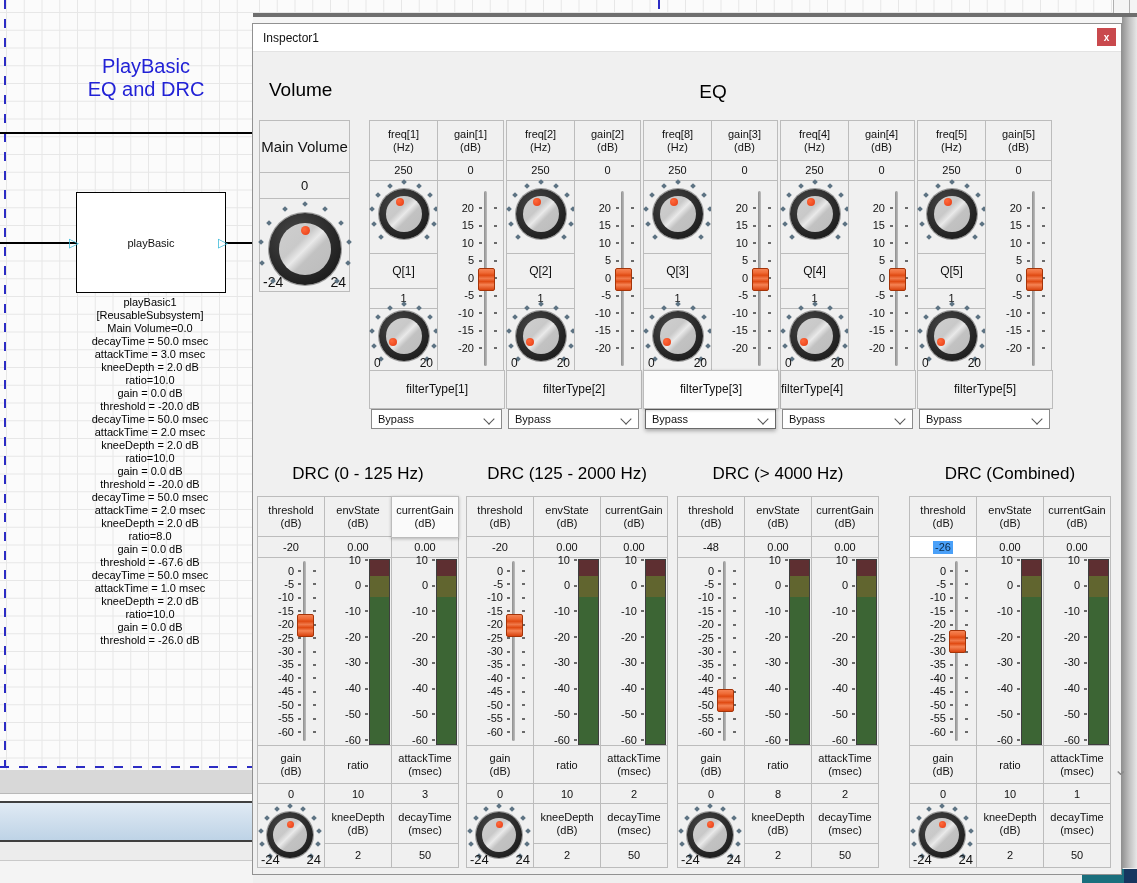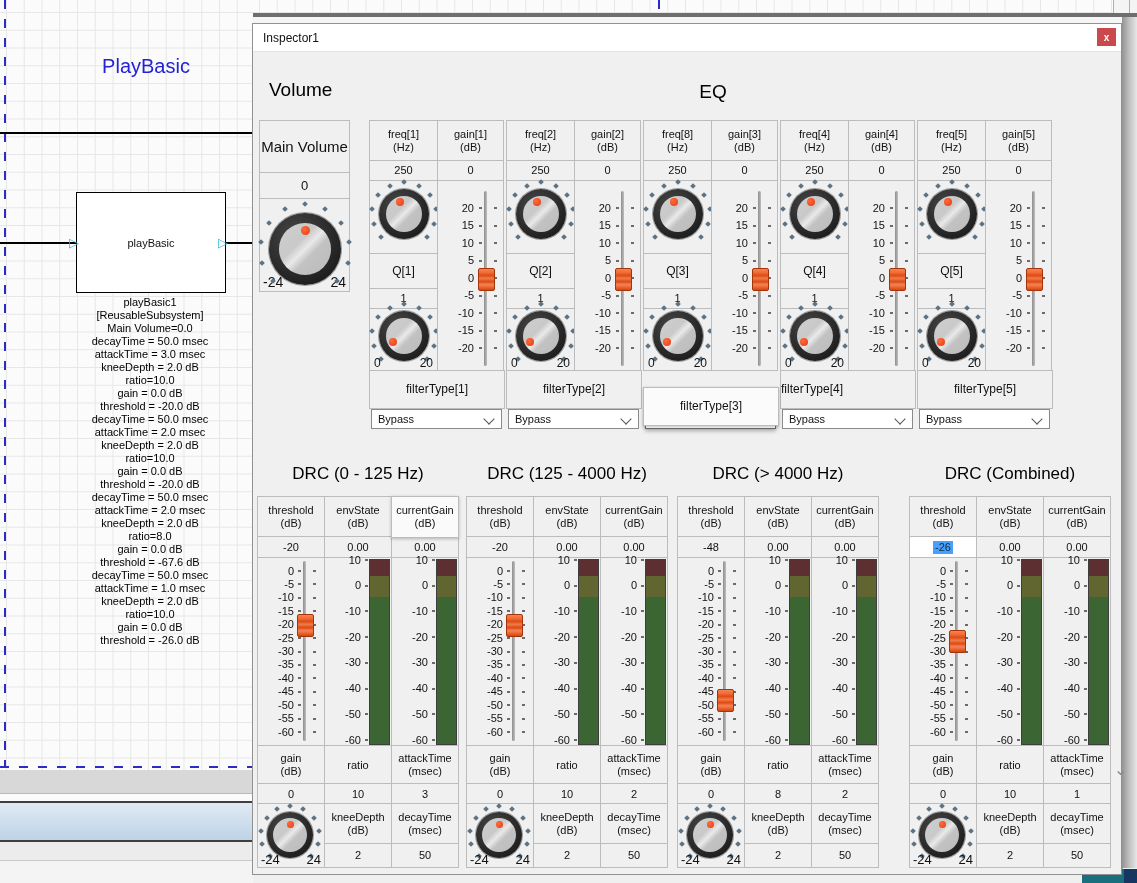--- a/index.html
+++ b/index.html
@@ -47,20 +47,21 @@
 <div id="app">
 
   <div class="abs grid" style="left:0;top:0;width:253px;height:770px;"></div>
   <div class="abs grid" style="left:253px;top:0;width:884px;height:13px;"></div>
   <div class="abs dashv" style="left:4px;top:0;width:2px;height:767px;"></div>
   <div class="abs dashv" style="left:658px;top:0;width:2px;height:13px;"></div>
   <div class="abs dashh" style="left:0;top:766px;width:253px;height:2px;"></div>
 
   <div id="diagram-title" class="abs">
     <div>PlayBasic</div>
+    <div>EQ and DRC</div>
   </div>
 
   <div class="abs wire" style="left:0;top:132px;width:253px;height:2px;"></div>
   <div class="abs wire" style="left:0;top:242px;width:77px;height:2px;"></div>
   <div class="abs wire" style="left:225px;top:242px;width:28px;height:2px;"></div>
 
   <div id="block" class="abs">
     <span>playBasic</span>
   </div>
   <span class="port" style="left:69px;top:236px;">▷</span>
@@ -420,21 +421,21 @@
           <div style="position: absolute; left: 56px; top: 131px; width: 3px; height: 2px; background: rgb(106, 106, 106);"></div>
           <div style="position: absolute; left: 1px; top: 144px; width: 35px; text-align: right; font-size: 11px; line-height: 11px;">-15</div>
           <div style="position: absolute; left: 41px; top: 148.5px; width: 3px; height: 2px; background: rgb(106, 106, 106);"></div>
           <div style="position: absolute; left: 56px; top: 148.5px; width: 3px; height: 2px; background: rgb(106, 106, 106);"></div>
           <div style="position: absolute; left: 1px; top: 161.5px; width: 35px; text-align: right; font-size: 11px; line-height: 11px;">-20</div>
           <div style="position: absolute; left: 41px; top: 166px; width: 3px; height: 2px; background: rgb(106, 106, 106);"></div>
           <div style="position: absolute; left: 56px; top: 166px; width: 3px; height: 2px; background: rgb(106, 106, 106);"></div>
           <div style="position: absolute; left: 46px; top: 10px; width: 3px; height: 175px; background: linear-gradient(to right, rgb(141, 141, 141), rgb(189, 189, 189)); border-radius: 2px;"></div>
           <div class="shandle" style="left: 40px; top: 86.5px; width: 15px; height: 21px;"></div>
         </div>
-        <div style="position: absolute; left: 390px; top: 346px; width: 136px; height: 39px; border: 1px solid rgb(188, 188, 188); background: rgb(251, 251, 251); display: flex; flex-direction: column; align-items: center; justify-content: center; text-align: center; font-size: 12px; line-height: 13px; box-sizing: border-box; box-shadow: rgba(0, 0, 0, 0.25) 0px 1px 3px; z-index: 2; margin-top: 17px;">
+        <div style="position: absolute; left: 390px; top: 346px; width: 136px; height: 39px; border: 1px solid rgb(188, 188, 188); background: rgb(251, 251, 251); display: flex; flex-direction: column; align-items: center; justify-content: center; text-align: center; font-size: 12px; line-height: 13px; box-sizing: border-box; box-shadow: rgba(0, 0, 0, 0.25) 0px 1px 3px; z-index: 2;">
           <div>filterType[3]</div>
         </div>
         <div class="dd abs" style="left: 392px; top: 385px; width: 131px; height: 20px; box-shadow: rgba(0, 0, 0, 0.3) 0px 2px 4px; border-color: rgb(106, 106, 106);">
           <span>Bypass</span>
           <span class="chev"></span>
         </div>
         <div style="position: absolute; left: 527px; top: 96px; width: 69px; height: 41px; border: 1px solid rgb(188, 188, 188); background: rgb(240, 240, 240); display: flex; flex-direction: column; align-items: center; justify-content: center; text-align: center; font-size: 11px; line-height: 13px; box-sizing: border-box;">
           <div>freq[4]</div>
           <div>(Hz)</div>
         </div>
@@ -786,21 +787,21 @@
         <div style="position: absolute; left: 71px; top: 819px; width: 68px; height: 25px; border: 1px solid rgb(188, 188, 188); background: rgb(240, 240, 240); display: flex; flex-direction: column; align-items: center; justify-content: center; text-align: center; font-size: 11px; line-height: 13px; box-sizing: border-box;">
           <div>2</div>
         </div>
         <div style="position: absolute; left: 138px; top: 779px; width: 68px; height: 42px; border: 1px solid rgb(188, 188, 188); background: rgb(240, 240, 240); display: flex; flex-direction: column; align-items: center; justify-content: center; text-align: center; font-size: 11px; line-height: 13px; box-sizing: border-box;">
           <div>decayTime</div>
           <div>(msec)</div>
         </div>
         <div style="position: absolute; left: 138px; top: 819px; width: 68px; height: 25px; border: 1px solid rgb(188, 188, 188); background: rgb(240, 240, 240); display: flex; flex-direction: column; align-items: center; justify-content: center; text-align: center; font-size: 11px; line-height: 13px; box-sizing: border-box;">
           <div>50</div>
         </div>
-        <div style="position: absolute; left: 213px; top: 437px; width: 202px; height: 26px; text-align: center; font-size: 17px; line-height: 26px; color: rgb(0, 0, 0);">DRC (125 - 4000 Hz)</div>
+        <div style="position: absolute; left: 213px; top: 437px; width: 202px; height: 26px; text-align: center; font-size: 17px; line-height: 26px; color: rgb(0, 0, 0);">DRC (125 - 2000 Hz)</div>
         <div style="position: absolute; left: 213px; top: 472px; width: 68px; height: 42px; border: 1px solid rgb(188, 188, 188); background: rgb(240, 240, 240); display: flex; flex-direction: column; align-items: center; justify-content: center; text-align: center; font-size: 11px; line-height: 13px; box-sizing: border-box;">
           <div>threshold</div>
           <div>(dB)</div>
         </div>
         <div style="position: absolute; left: 280px; top: 472px; width: 68px; height: 42px; border: 1px solid rgb(188, 188, 188); background: rgb(240, 240, 240); display: flex; flex-direction: column; align-items: center; justify-content: center; text-align: center; font-size: 11px; line-height: 13px; box-sizing: border-box;">
           <div>envState</div>
           <div>(dB)</div>
         </div>
         <div style="position: absolute; left: 347px; top: 472px; width: 68px; height: 42px; border: 1px solid rgb(188, 188, 188); background: rgb(240, 240, 240); display: flex; flex-direction: column; align-items: center; justify-content: center; text-align: center; font-size: 11px; line-height: 13px; box-sizing: border-box;">
           <div>currentGain</div>

